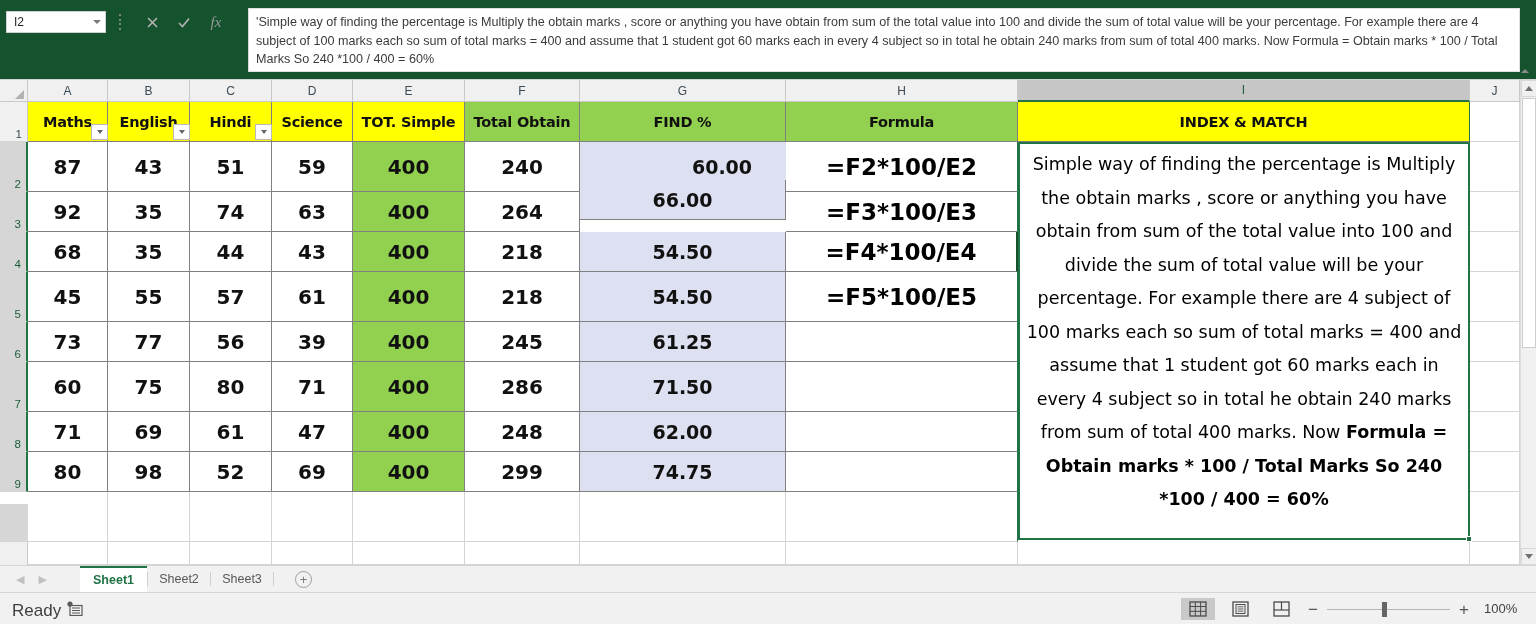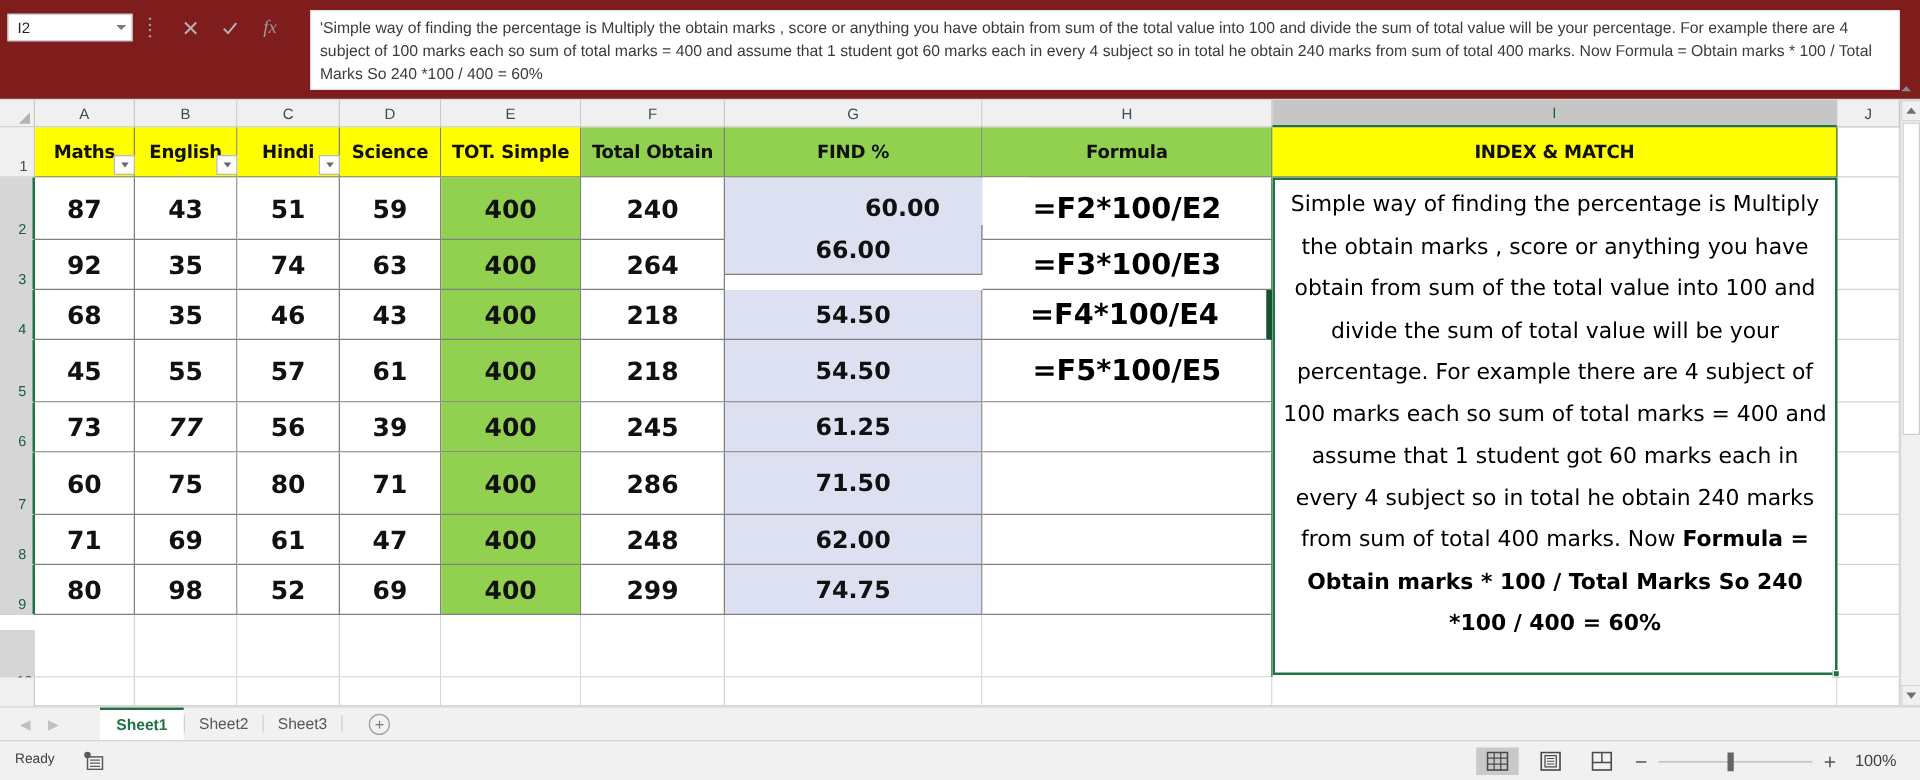--- a/index.html
+++ b/index.html
@@ -7,21 +7,21 @@
     width: 1536px; height: 624px;
     overflow: hidden;
     background: #ffffff;
     font-family: "Liberation Sans", sans-serif;
     -webkit-font-smoothing: antialiased;
   }
 
   
   .formula-area {
     position: absolute; left: 0; top: 0; width: 1536px; height: 80px;
-    background: #7f1d1d;
+    background: #14532d;
     border-bottom: 1px solid #d4d4d4;
   }
   .namebox-wrap {
     position: absolute; left: 6px; top: 11px; width: 100px; height: 22px;
     background: #ffffff; border: 1px solid #d0d0d0;
     display: flex; align-items: center;
   }
   .namebox-text {
     font-size: 12px; color: #222; padding-left: 7px; flex: 1;
     white-space: nowrap; overflow: hidden;
@@ -210,21 +210,21 @@
     font-size: 13px; color: #7a7a7a; line-height: 1;
   }
 
   
   .statusbar {
     position: absolute; left: 0; top: 592px; width: 1536px; height: 32px;
     background: #f1f1f1; border-top: 1px solid #d4d4d4;
   }
   .status-text {
     position: absolute; left: 12px; top: 8px;
-    font-size: 11px; color: #404040;
+    font-size: 17px; color: #404040;
   }
   .status-icon {
     position: absolute; left: 66px; top: 8px; width: 18px; height: 15px;
   }
   .viewbtn {
     position: absolute; top: 5px; width: 34px; height: 22px;
     display: flex; align-items: center; justify-content: center;
   }
   .viewbtn.on { background: #c9c9c9; }
   .zoom-minus, .zoom-plus {
@@ -350,40 +350,40 @@
     <div class="cell num wht" style="left:162px;top:90px;width:82px;height:40px;">74</div>
     <div class="cell num wht" style="left:244px;top:90px;width:81px;height:40px;">63</div>
     <div class="cell num grn" style="left:325px;top:90px;width:112px;height:40px;">400</div>
     <div class="cell num wht" style="left:437px;top:90px;width:115px;height:40px;">264</div>
     <div class="cell pct" style="left:552px;top:78px;width:206px;height:40px;">66.00</div>
     <div class="cell fml wht" style="left:758px;top:90px;width:232px;height:40px;border-right:1px solid #217346;">=F3*100/E3</div>
     <div class="cell thin" style="left:1442px;top:90px;width:50px;height:40px;"></div>
 
     <div class="cell num wht" style="left:0px;top:130px;width:80px;height:40px;">68</div>
     <div class="cell num wht" style="left:80px;top:130px;width:82px;height:40px;">35</div>
-    <div class="cell num wht" style="left:162px;top:130px;width:82px;height:40px;">46</div>
+    <div class="cell num wht" style="left:162px;top:130px;width:82px;height:40px;">44</div>
     <div class="cell num wht" style="left:244px;top:130px;width:81px;height:40px;">43</div>
     <div class="cell num grn" style="left:325px;top:130px;width:112px;height:40px;">400</div>
     <div class="cell num wht" style="left:437px;top:130px;width:115px;height:40px;">218</div>
     <div class="cell pct" style="left:552px;top:130px;width:206px;height:40px;">54.50</div>
-    <div class="cell fml wht" style="left:758px;top:130px;width:232px;height:40px;border-right:5px solid #14532d;">=F4*100/E4</div>
+    <div class="cell fml wht" style="left:758px;top:130px;width:232px;height:40px;border-right:2px solid #14532d;">=F4*100/E4</div>
     <div class="cell thin" style="left:1442px;top:130px;width:50px;height:40px;"></div>
 
     <div class="cell num wht" style="left:0px;top:170px;width:80px;height:50px;">45</div>
     <div class="cell num wht" style="left:80px;top:170px;width:82px;height:50px;">55</div>
     <div class="cell num wht" style="left:162px;top:170px;width:82px;height:50px;">57</div>
     <div class="cell num wht" style="left:244px;top:170px;width:81px;height:50px;">61</div>
     <div class="cell num grn" style="left:325px;top:170px;width:112px;height:50px;">400</div>
     <div class="cell num wht" style="left:437px;top:170px;width:115px;height:50px;">218</div>
     <div class="cell pct" style="left:552px;top:170px;width:206px;height:50px;">54.50</div>
     <div class="cell fml wht" style="left:758px;top:170px;width:232px;height:50px;border-right:1px solid #217346;">=F5*100/E5</div>
     <div class="cell thin" style="left:1442px;top:170px;width:50px;height:50px;"></div>
 
     <div class="cell num wht" style="left:0px;top:220px;width:80px;height:40px;">73</div>
-    <div class="cell num wht" style="left:80px;top:220px;width:82px;height:40px;font-style:italic;">77</div>
+    <div class="cell num wht" style="left:80px;top:220px;width:82px;height:40px;">77</div>
     <div class="cell num wht" style="left:162px;top:220px;width:82px;height:40px;">56</div>
     <div class="cell num wht" style="left:244px;top:220px;width:81px;height:40px;">39</div>
     <div class="cell num grn" style="left:325px;top:220px;width:112px;height:40px;">400</div>
     <div class="cell num wht" style="left:437px;top:220px;width:115px;height:40px;">245</div>
     <div class="cell pct" style="left:552px;top:220px;width:206px;height:40px;">61.25</div>
     <div class="cell fml wht" style="left:758px;top:220px;width:232px;height:40px;border-right:1px solid #217346;"></div>
     <div class="cell thin" style="left:1442px;top:220px;width:50px;height:40px;"></div>
 
     <div class="cell num wht" style="left:0px;top:260px;width:80px;height:50px;">60</div>
     <div class="cell num wht" style="left:80px;top:260px;width:82px;height:50px;">75</div>

